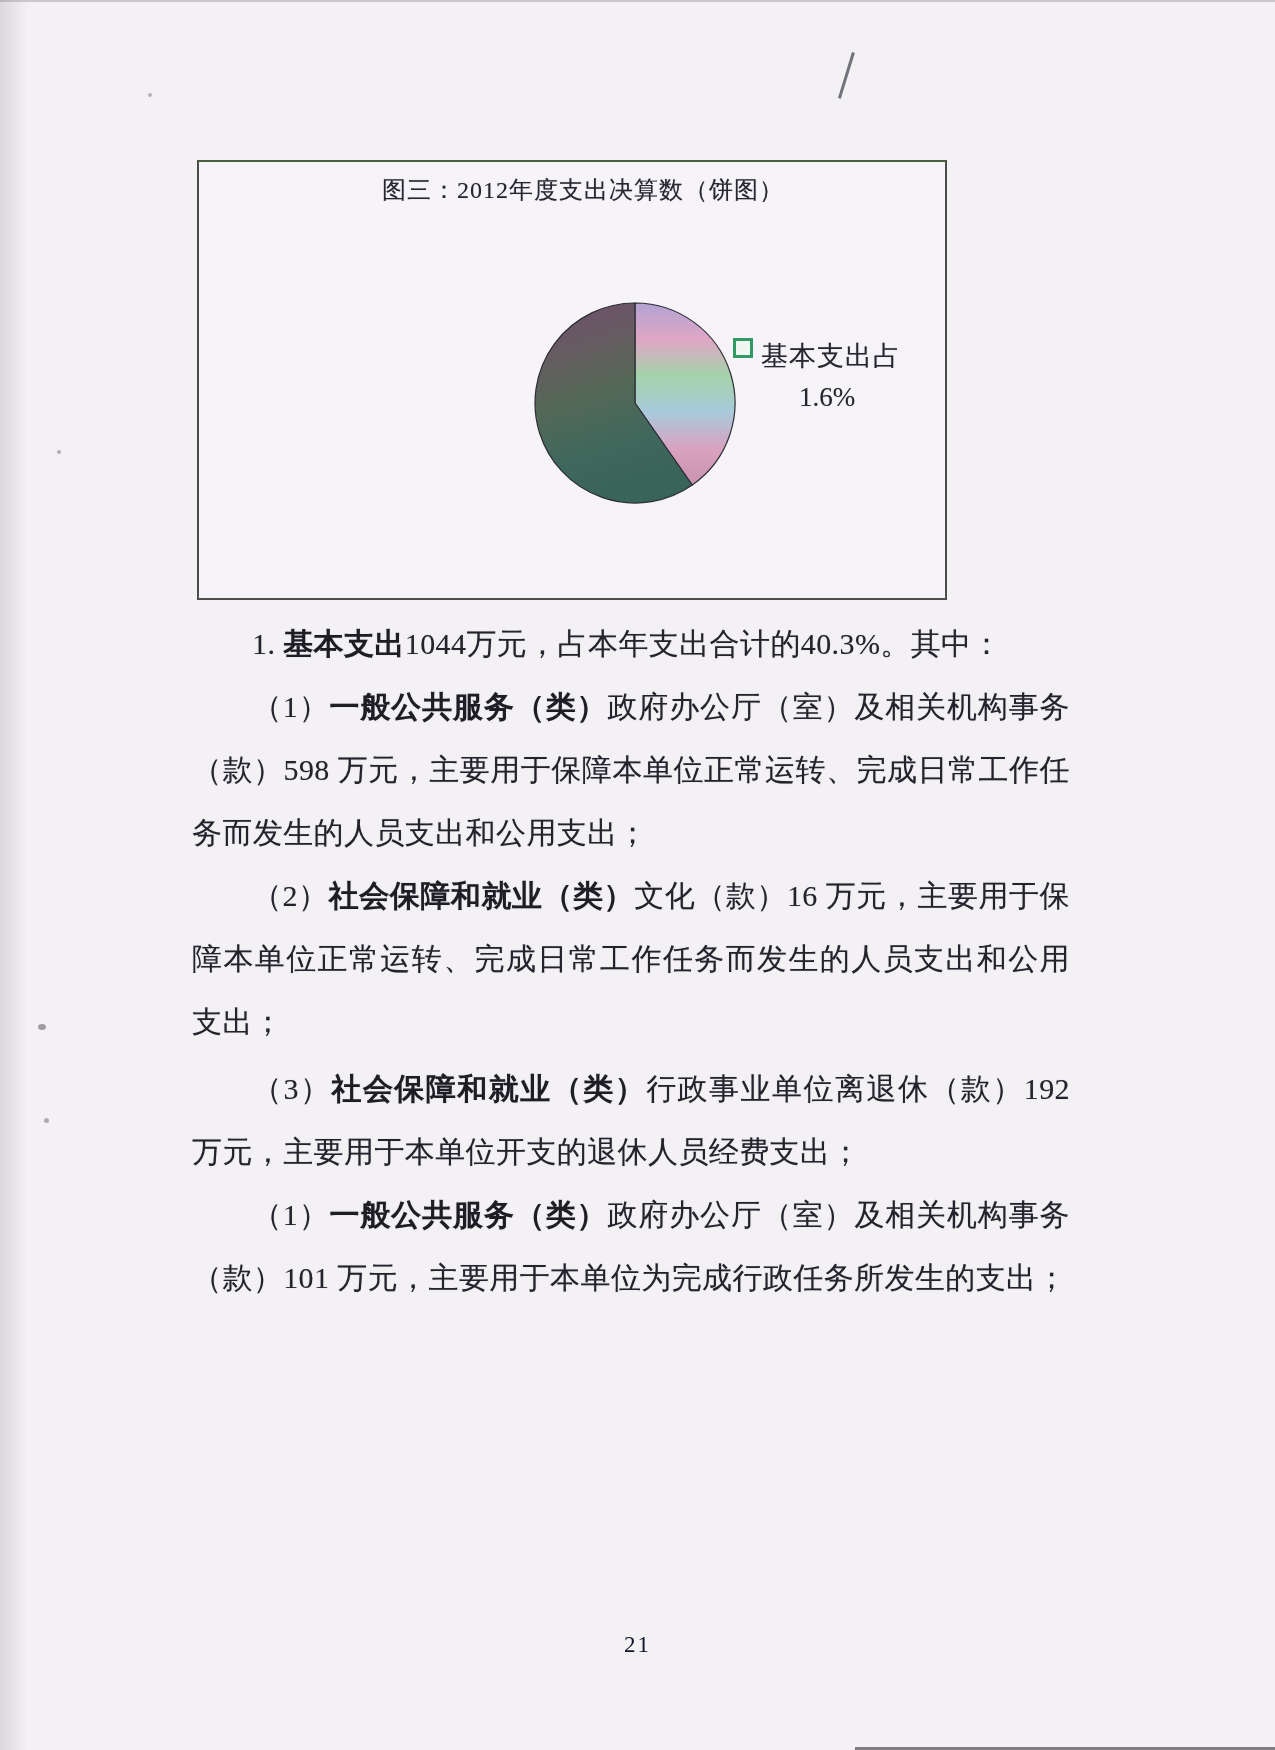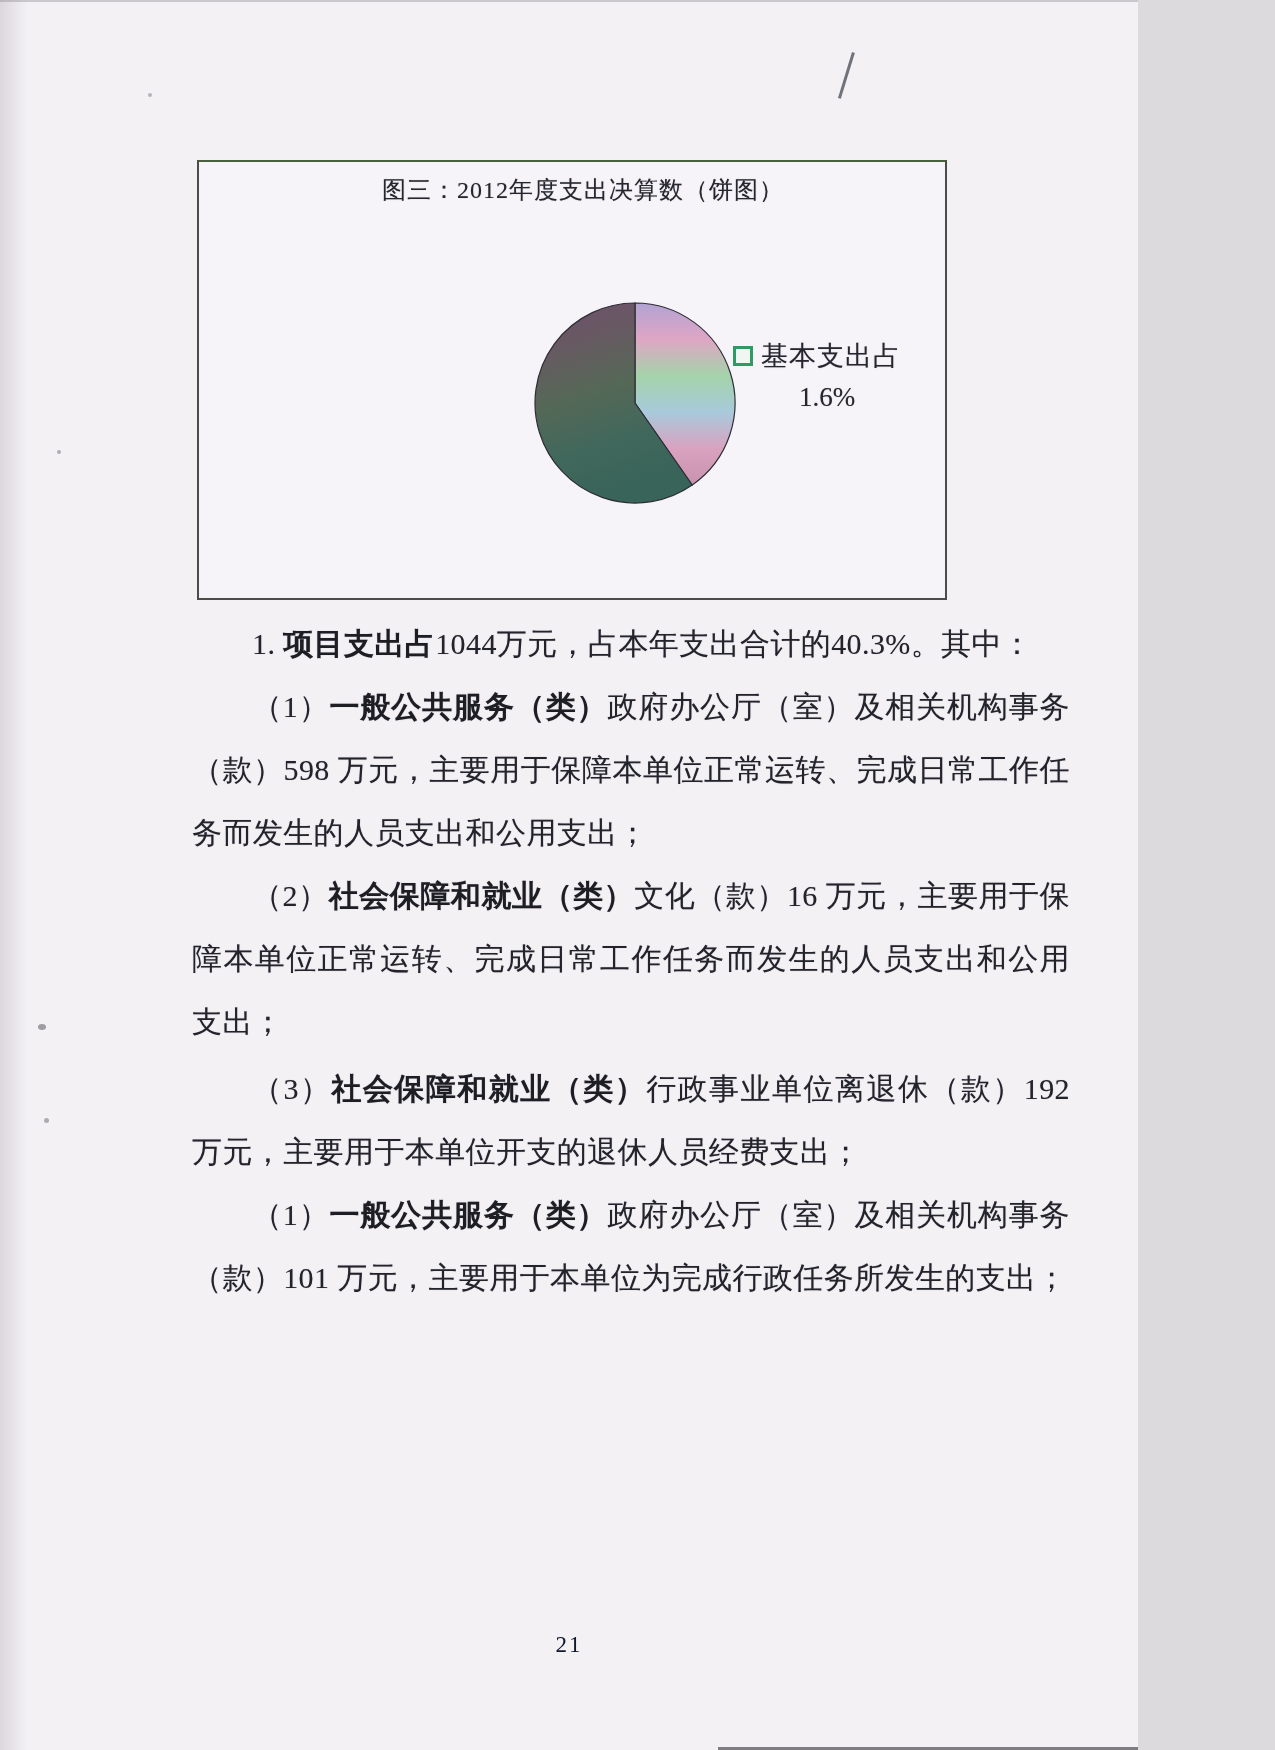--- a/index.html
+++ b/index.html
@@ -1,17 +1,17 @@
 <!DOCTYPE html>
 <html><head>
 <meta charset="utf-8">
 <style>
   html,body{margin:0;padding:0;background:#dddade;}
   .page{
-    position:relative; width:1138px; height:1750px;
+    position:relative; width:1275px; height:1750px;
     background:#f4f1f5; overflow:hidden;
     font-family:"Liberation Serif","DejaVu Serif",serif;
     color:#23232b;
   }
   .edge-top{position:absolute;left:0;top:0;width:100%;height:2px;background:#a8a5ab;opacity:.55;}
   .edge-left{position:absolute;left:0;top:0;width:28px;height:100%;
     background:linear-gradient(90deg,rgba(120,114,126,.20),rgba(120,114,126,0));}
   .edge-bottom{position:absolute;right:0;bottom:0;width:420px;height:3px;background:#312e36;opacity:.6;}
 
   
@@ -22,21 +22,21 @@
   }
   .figure-title{
     position:absolute; left:183px; top:12px;
     font-size:24px; letter-spacing:1px; color:#26262e; white-space:nowrap;
     text-shadow:0 0 1px rgba(40,40,70,.35);
   }
   .pie{ position:absolute; left:333px; top:138px; width:206px; height:206px; }
   .pie path{ stroke:#2d2d35; stroke-width:1.2; }
 
   .legend{ position:absolute; white-space:nowrap; }
-  .legend-row{ display:flex; align-items:center; }
+  .legend-row{ display:flex; }
   .marker{ width:14px; height:14px; border:3px solid #000; box-sizing:content-box; margin-right:8px; flex:0 0 auto; }
   .legend-label{ font-size:27px; letter-spacing:1px; color:#26262e; text-shadow:0 0 1px rgba(40,40,70,.35); }
   .legend-value{ font-size:27px; margin-top:8px; text-align:center; padding-left:20px; color:#26262e; text-shadow:0 0 1px rgba(40,40,70,.35); }
   .legend-basic{ left:534px; top:176px; }
   .legend-project{ left:209px; top:252px; }
 
   
   .body-text{
     position:absolute; left:192px; top:612px; width:878px;
     font-size:30px; line-height:63px; letter-spacing:.4px;
@@ -100,21 +100,21 @@
       <div class="legend-row">
         <span class="marker" style="border-color: rgb(47, 154, 99); background: rgb(240, 246, 241);"></span>
         <span class="legend-label">基本支出占</span>
       </div>
       <div class="legend-value">1.6%</div>
     </div>
 
   </div>
 
   <div class="body-text">
-      <div class="para" id="para-1"><span>1. </span><span class="run-bold">项目支出占</span><span>1044万元，占本年支出合计的40.3%。其中：</span></div>
+      <div class="para" id="para-1"><span>1. </span><span class="run-bold">基本支出</span><span>1044万元，占本年支出合计的40.3%。其中：</span></div>
       <div class="para" id="para-2"><span>（1）</span><span class="run-bold">一般公共服务（类）</span><span>政府办公厅（室）及相关机构事务（款）598 万元，主要用于保障本单位正常运转、完成日常工作任务而发生的人员支出和公用支出；</span></div>
       <div class="para" id="para-3"><span>（2）</span><span class="run-bold">社会保障和就业（类）</span><span>文化（款）16 万元，主要用于保障本单位正常运转、完成日常工作任务而发生的人员支出和公用支出；</span></div>
       <div class="para" id="para-4"><span>（3）</span><span class="run-bold">社会保障和就业（类）</span><span>行政事业单位离退休（款）192万元，主要用于本单位开支的退休人员经费支出；</span></div>
       <div class="para" id="para-7"><span>（1）</span><span class="run-bold">一般公共服务（类）</span><span>政府办公厅（室）及相关机构事务（款）101 万元，主要用于本单位为完成行政任务所发生的支出；</span></div>
     </div>
 
   <div class="page-number">21</div>
 
   <div class="artifact a-slash"></div>
   <div class="artifact a-dot1"></div>

